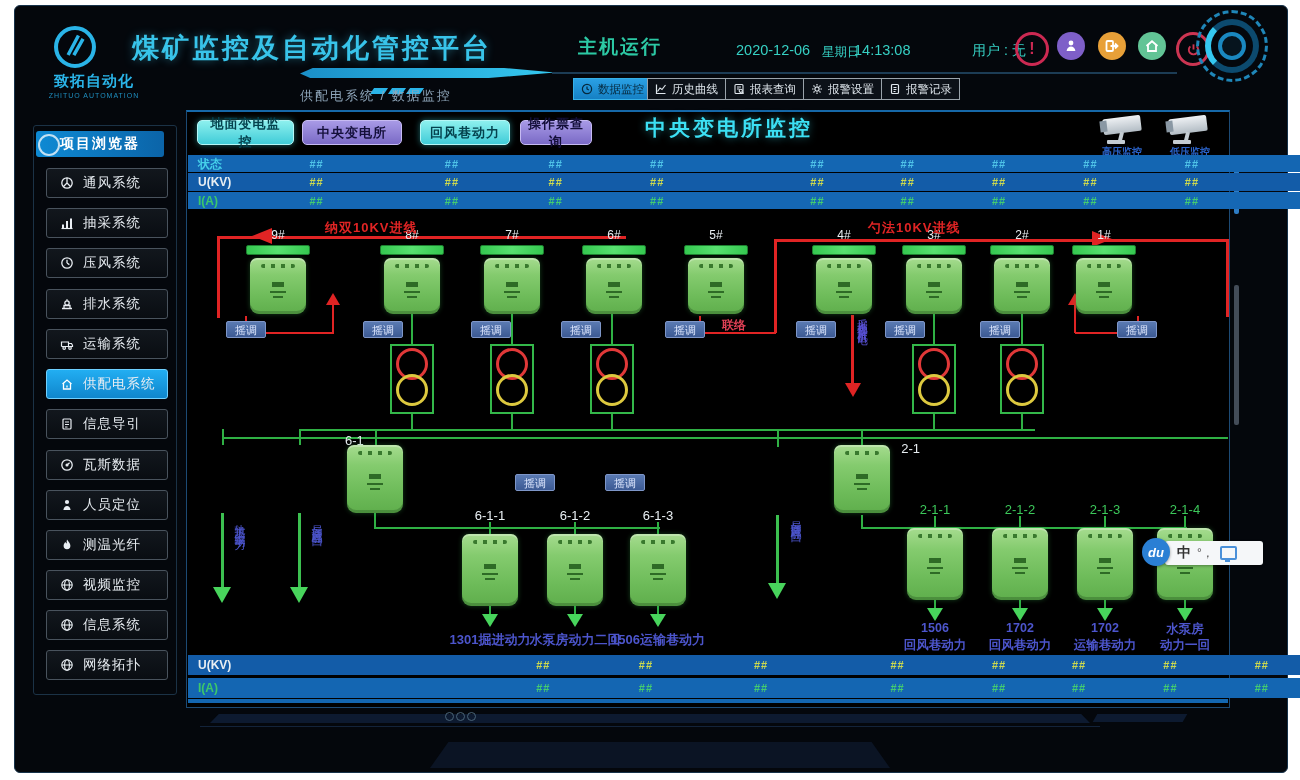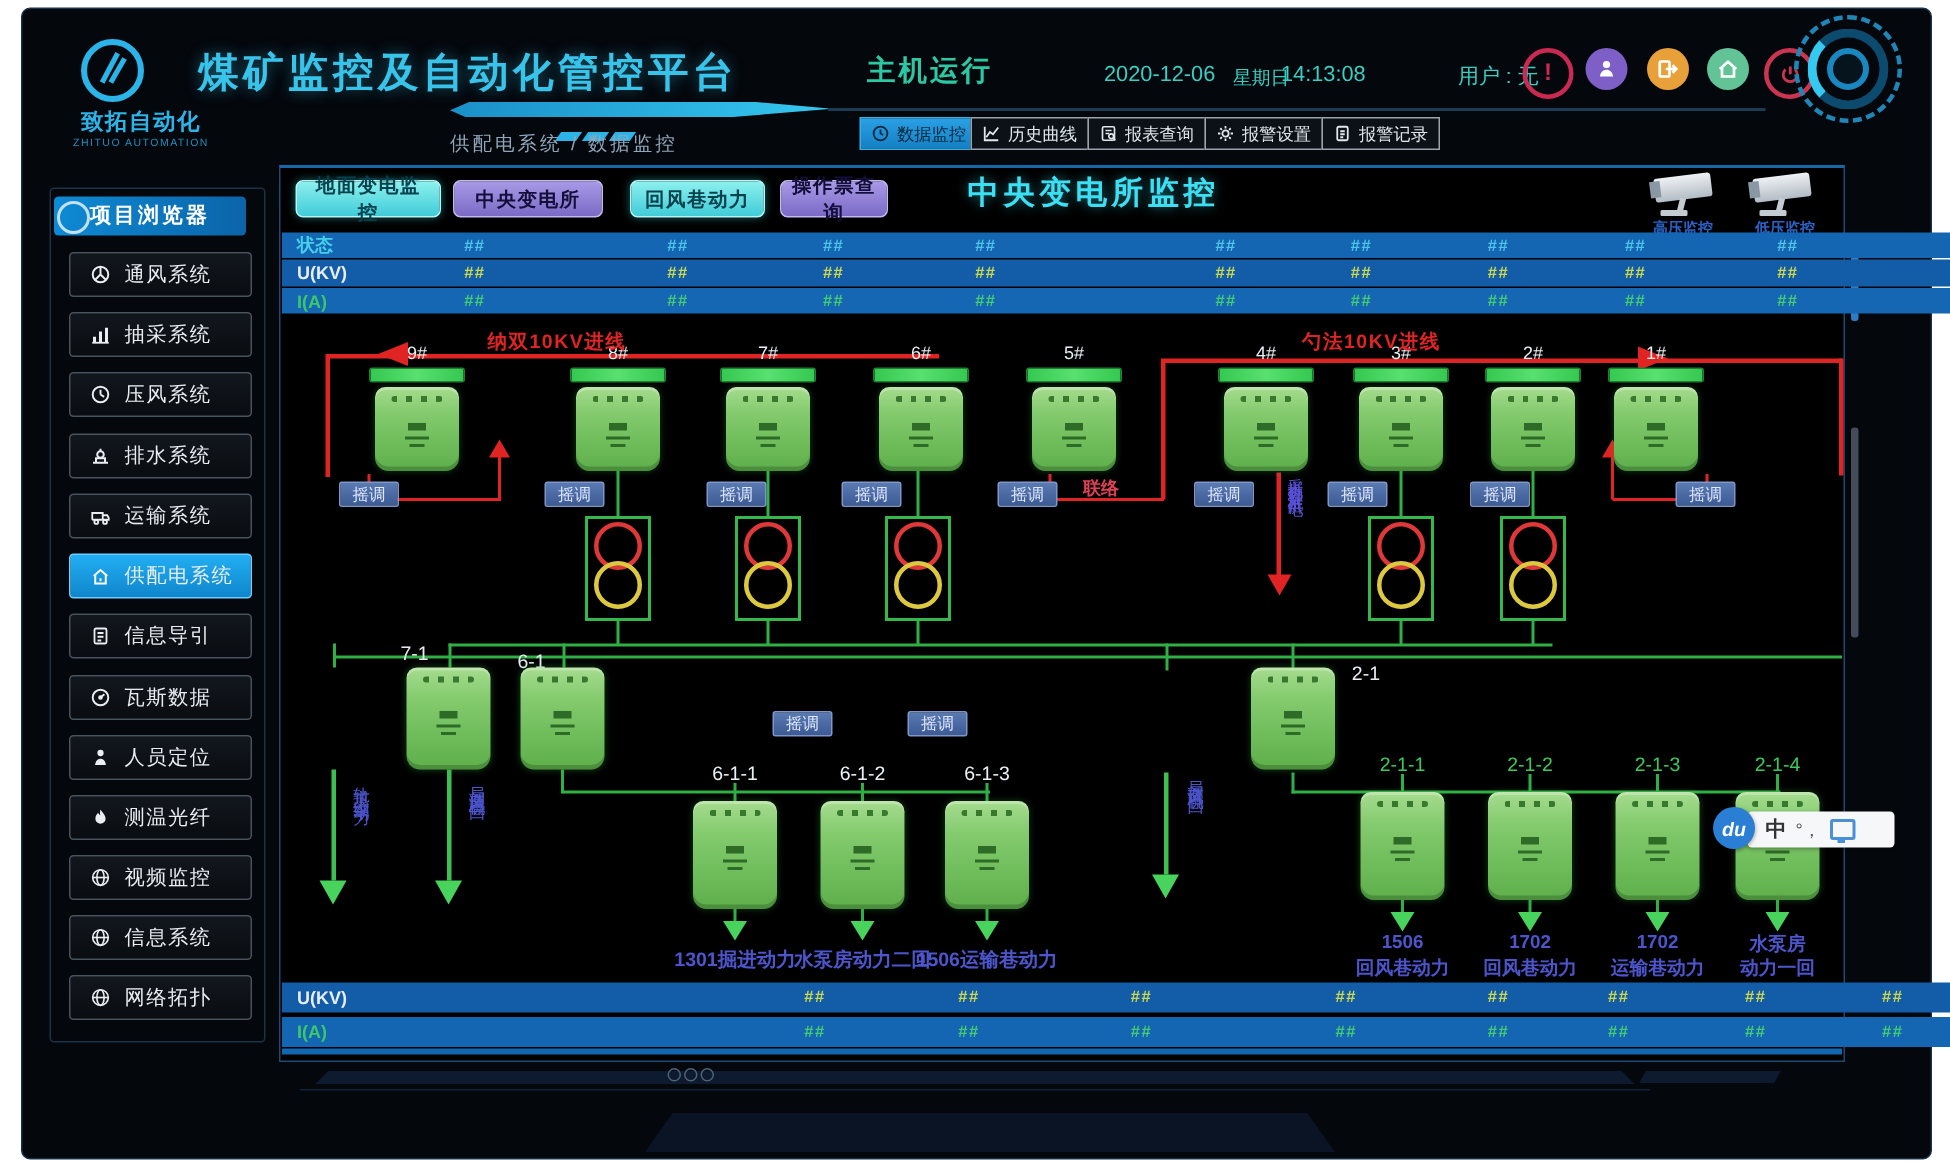--- a/index.html
+++ b/index.html
@@ -551,24 +551,20 @@
     </div>
   <button class="yt" style="left:515px;top:474px">摇调</button>
   <button class="yt" style="left:605px;top:474px">摇调</button>
 
   <div class="xfmr" style="left:390px"></div>
   <div class="xfmr" style="left:490px"></div>
   <div class="xfmr" style="left:590px"></div>
   <div class="xfmr" style="left:912px"></div>
   <div class="xfmr" style="left:1000px"></div>
 
-  <div class="mid" style="left:271px">
-    <span class="m-label" style="top:-1px;left:-4px">7-1</span>
-    <div class="cab cab-mid"></div>
-    </div>
   <div class="mid" style="left:347px">
     <span class="m-label" style="top:4px;left:-2px">6-1</span>
     <div class="cab cab-mid"></div>
     </div>
   <div class="mid" style="left:834px">
     <span class="m-label" style="top:12px;right:-30px">2-1</span>
     <div class="cab cab-mid"></div>
     </div>
 
   <span class="vlabel" style="left:232px;top:516px">轨道下山绞车动力</span>

